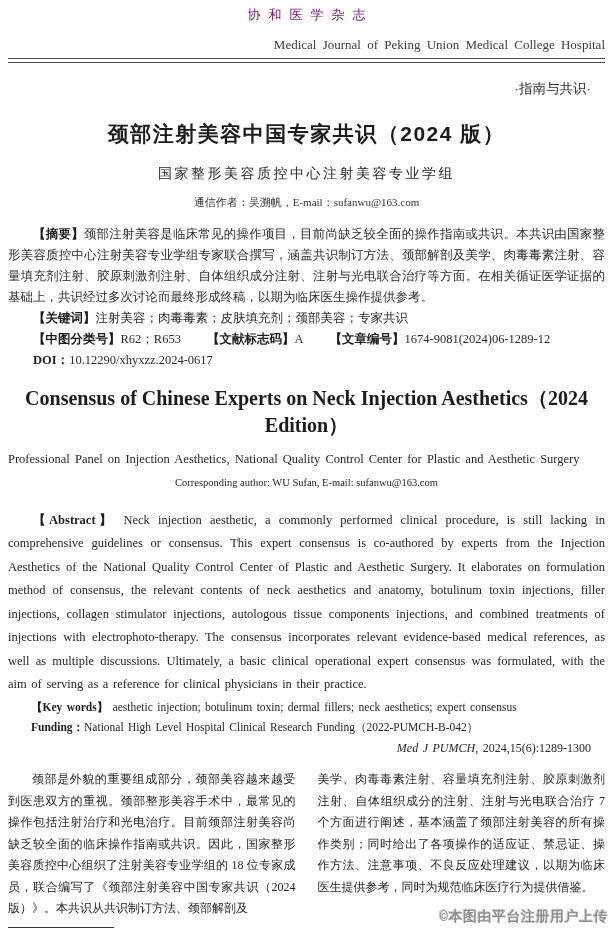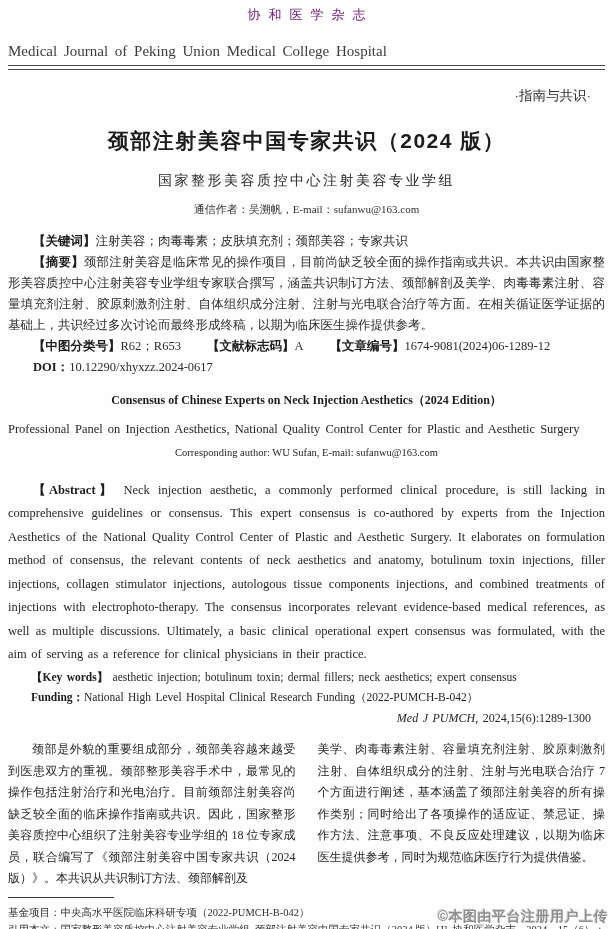--- a/index.html
+++ b/index.html
@@ -5,82 +5,82 @@
   html,body { margin:0; padding:0; background:#e8e8e8; }
   .page {
     position:relative; width:614px; height:929px; margin:0 auto;
     background:#fefefe; color:#262626; overflow:hidden;
     font-family:"Liberation Serif","DejaVu Serif",serif;
   }
   .inner { padding:6px 9px 0 8px; }
 
   
   .jcn { text-align:center; font-size:13px; letter-spacing:8px; padding-left:8px; color:#701a75; }
-  .jen { text-align:left; font-size:15px; margin-top:19px; word-spacing:3px; color:#3d3d3d; }
+  .jen { text-align:right; font-size:13px; margin-top:13px; word-spacing:3px; color:#3d3d3d; }
   .rule-double { margin-top:5px; height:2.5px; border-top:1.6px solid #4a4a4a; border-bottom:1px solid #4a4a4a; }
 
   .section-label { text-align:right; padding-right:14px; margin-top:17px; font-size:13.5px;
     font-family:"Liberation Sans","DejaVu Sans",sans-serif; font-weight:500; color:#2e2e2e; }
 
   .title-cn { text-align:center; margin-top:22px; font-size:21px; font-weight:700; letter-spacing:1.5px;
     font-family:"Liberation Sans","DejaVu Sans",sans-serif; color:#1c1c1c; }
   .subtitle-cn { text-align:center; margin-top:17px; font-size:14px; letter-spacing:2.5px; color:#2a2a2a; }
   .corr-cn { text-align:center; margin-top:12px; font-size:11px; color:#333; }
 
   
   .abstract-block { margin-top:14px; font-size:12.5px; line-height:21px; text-align:justify; color:#2b2b2b; }
   .abstract-block p { margin:0; text-indent:2em; }
   .blabel { font-family:"Liberation Sans","DejaVu Sans",sans-serif; font-weight:700; color:#1d1d1d; }
   .slabel { font-weight:700; color:#1d1d1d; }
   .metaval { margin-right:26px; }
 
   
-  .title-en { text-align:center; margin-top:14px; font-size:12px; font-weight:700; color:#1d1d1d; }
+  .title-en { text-align:center; margin-top:14px; font-size:20px; font-weight:700; color:#1d1d1d; }
   .authors-en { margin-top:13px; font-size:12.5px; word-spacing:2px; }
   .corr-en { text-align:center; margin-top:10px; font-size:10.5px; }
   .abstract-en { margin-top:21px; font-size:12.5px; line-height:23.5px; text-align:justify; word-spacing:1.5px; }
   .abstract-en p { margin:0; text-indent:2em; }
   .kwline { font-size:11.5px; line-height:20px; text-indent:2em; margin:1px 0 0 0; text-align:left; }
   .cite-line { text-align:right; padding-right:14px; margin-top:5px; font-size:12px; }
   .it { font-style:italic; }
 
   
   .columns { display:flex; gap:22px; margin-top:9px; font-size:12px; line-height:21.5px; text-align:justify; color:#262626; }
   .col { width:288px; }
   .col p { margin:0; }
   .indent { text-indent:2em; }
 
   
   .fn-rule { width:106px; border-top:1px solid #3a3a3a; margin-top:7px; }
   .footnote { margin-top:6px; font-size:10.5px; line-height:17.5px; color:#303030; }
   .footnote p { margin:0; text-align:justify; }
 
   .watermark { position:absolute; right:6px; bottom:3px; font-size:14px; font-weight:700; letter-spacing:0.5px;
-    font-family:Liberation Sans, sans-serif; color:#8f8f8f;
+    font-family:Liberation Mono, monospace; color:#8f8f8f;
     text-shadow:1px 1px 0 #ffffff, -1px -1px 0 #d0d0d0; }
 </style>
 </head>
 <body>
 
 <div class="page">
   <div class="inner">
 
     <div class="jcn">协和医学杂志</div>
     <div class="jen">Medical Journal of Peking Union Medical College Hospital</div>
     <div class="rule-double"></div>
 
     <div class="section-label">·指南与共识·</div>
 
     <h1 class="title-cn" style="margin:22px 0 0 0;">颈部注射美容中国专家共识（2024 版）</h1>
     <div class="subtitle-cn">国家整形美容质控中心注射美容专业学组</div>
     <div class="corr-cn">通信作者：吴溯帆，E-mail：sufanwu@163.com</div>
 
     <div class="abstract-block">
+      <p><span class="blabel">【摘要】</span><span>颈部注射美容是临床常见的操作项目，目前尚缺乏较全面的操作指南或共识。本共识由国家整形美容质控中心注射美容专业学组专家联合撰写，涵盖共识制订方法、颈部解剖及美学、肉毒毒素注射、容量填充剂注射、胶原刺激剂注射、自体组织成分注射、注射与光电联合治疗等方面。在相关循证医学证据的基础上，共识经过多次讨论而最终形成终稿，以期为临床医生操作提供参考。</span></p>
       <p><span class="blabel">【关键词】</span><span>注射美容；肉毒毒素；皮肤填充剂；颈部美容；专家共识</span></p>
-      <p><span class="blabel">【摘要】</span><span>颈部注射美容是临床常见的操作项目，目前尚缺乏较全面的操作指南或共识。本共识由国家整形美容质控中心注射美容专业学组专家联合撰写，涵盖共识制订方法、颈部解剖及美学、肉毒毒素注射、容量填充剂注射、胶原刺激剂注射、自体组织成分注射、注射与光电联合治疗等方面。在相关循证医学证据的基础上，共识经过多次讨论而最终形成终稿，以期为临床医生操作提供参考。</span></p>
       <p><span class="blabel">【中图分类号】</span><span class="metaval">R62；R653</span><span class="blabel">【文献标志码】</span><span class="metaval">A</span><span class="blabel">【文章编号】</span><span>1674-9081(2024)06-1289-12</span></p>
       <p><span class="slabel">DOI：</span><span>10.12290/xhyxzz.2024-0617</span></p>
     </div>
 
     <div class="title-en">Consensus of Chinese Experts on Neck Injection Aesthetics（2024 Edition）</div>
     <div class="authors-en">Professional Panel on Injection Aesthetics, National Quality Control Center for Plastic and Aesthetic Surgery</div>
     <div class="corr-en">Corresponding author: WU Sufan, E-mail: sufanwu@163.com</div>
 
     <div class="abstract-en">
       <p><span class="slabel">【Abstract】</span> <span>Neck injection aesthetic, a commonly performed clinical procedure, is still lacking in comprehensive guidelines or consensus. This expert consensus is co-authored by experts from the Injection Aesthetics of the National Quality Control Center of Plastic and Aesthetic Surgery. It elaborates on formulation method of consensus, the relevant contents of neck aesthetics and anatomy, botulinum toxin injections, filler injections, collagen stimulator injections, autologous tissue components injections, and combined treatments of injections with electrophoto-therapy. The consensus incorporates relevant evidence-based medical references, as well as multiple discussions. Ultimately, a basic clinical operational expert consensus was formulated, with the aim of serving as a reference for clinical physicians in their practice.</span></p>

